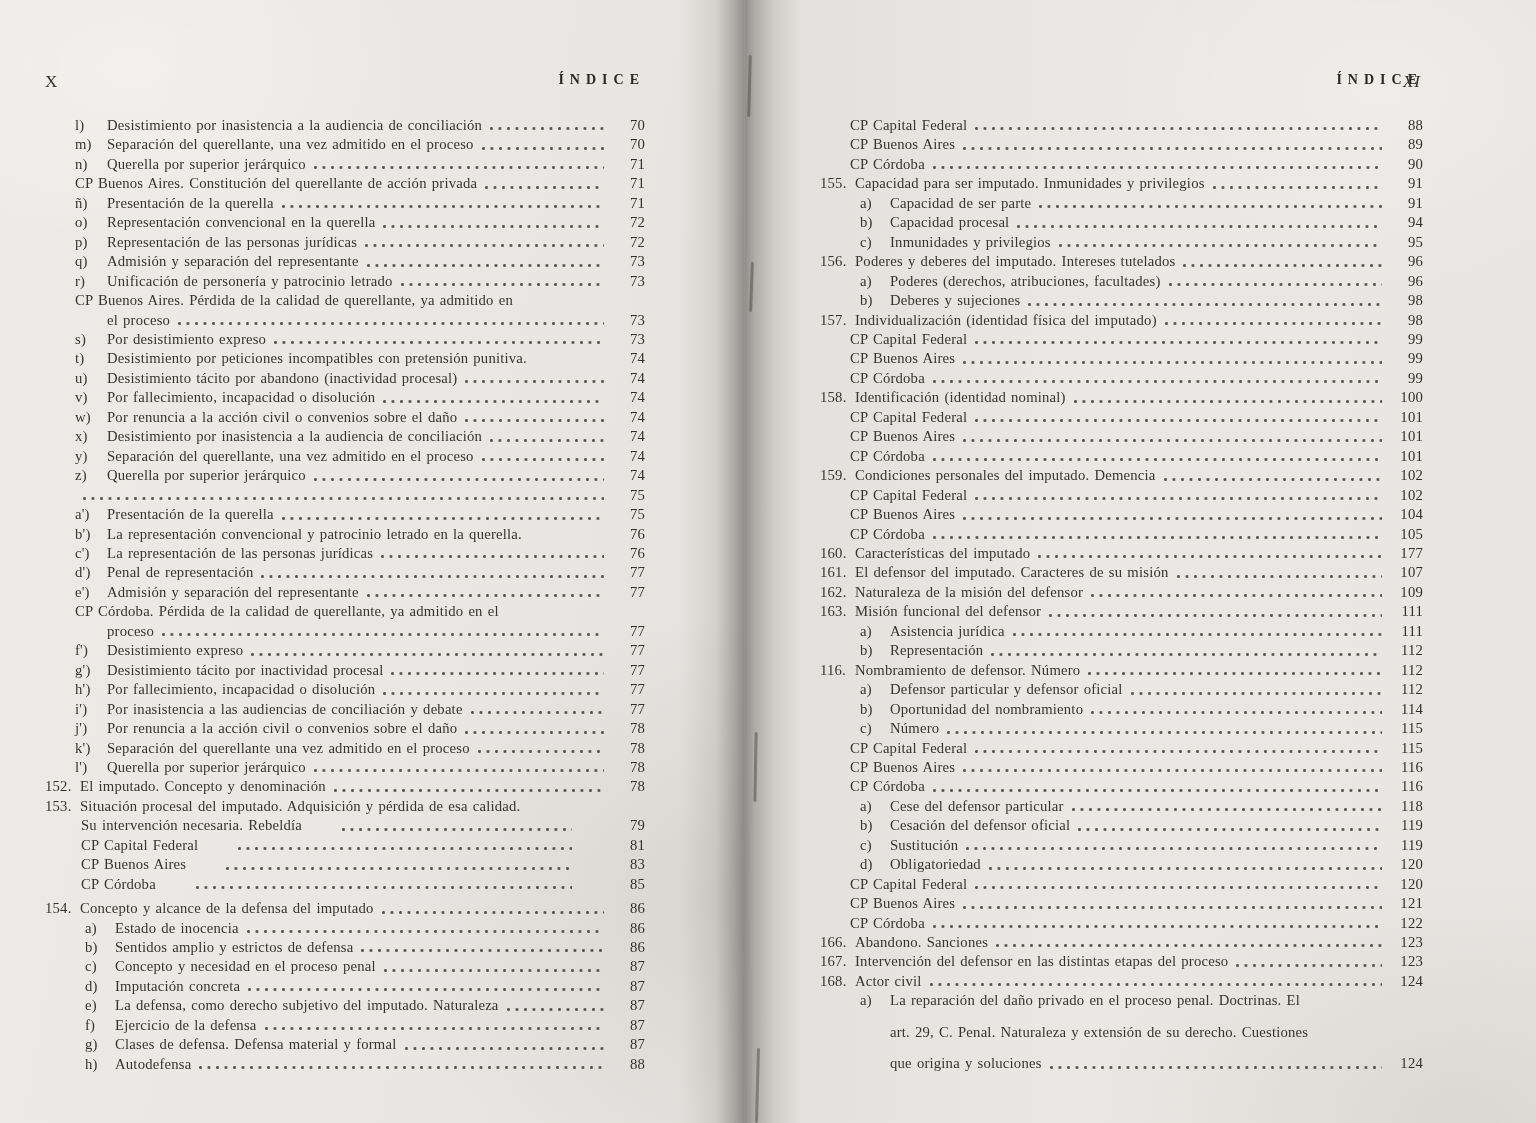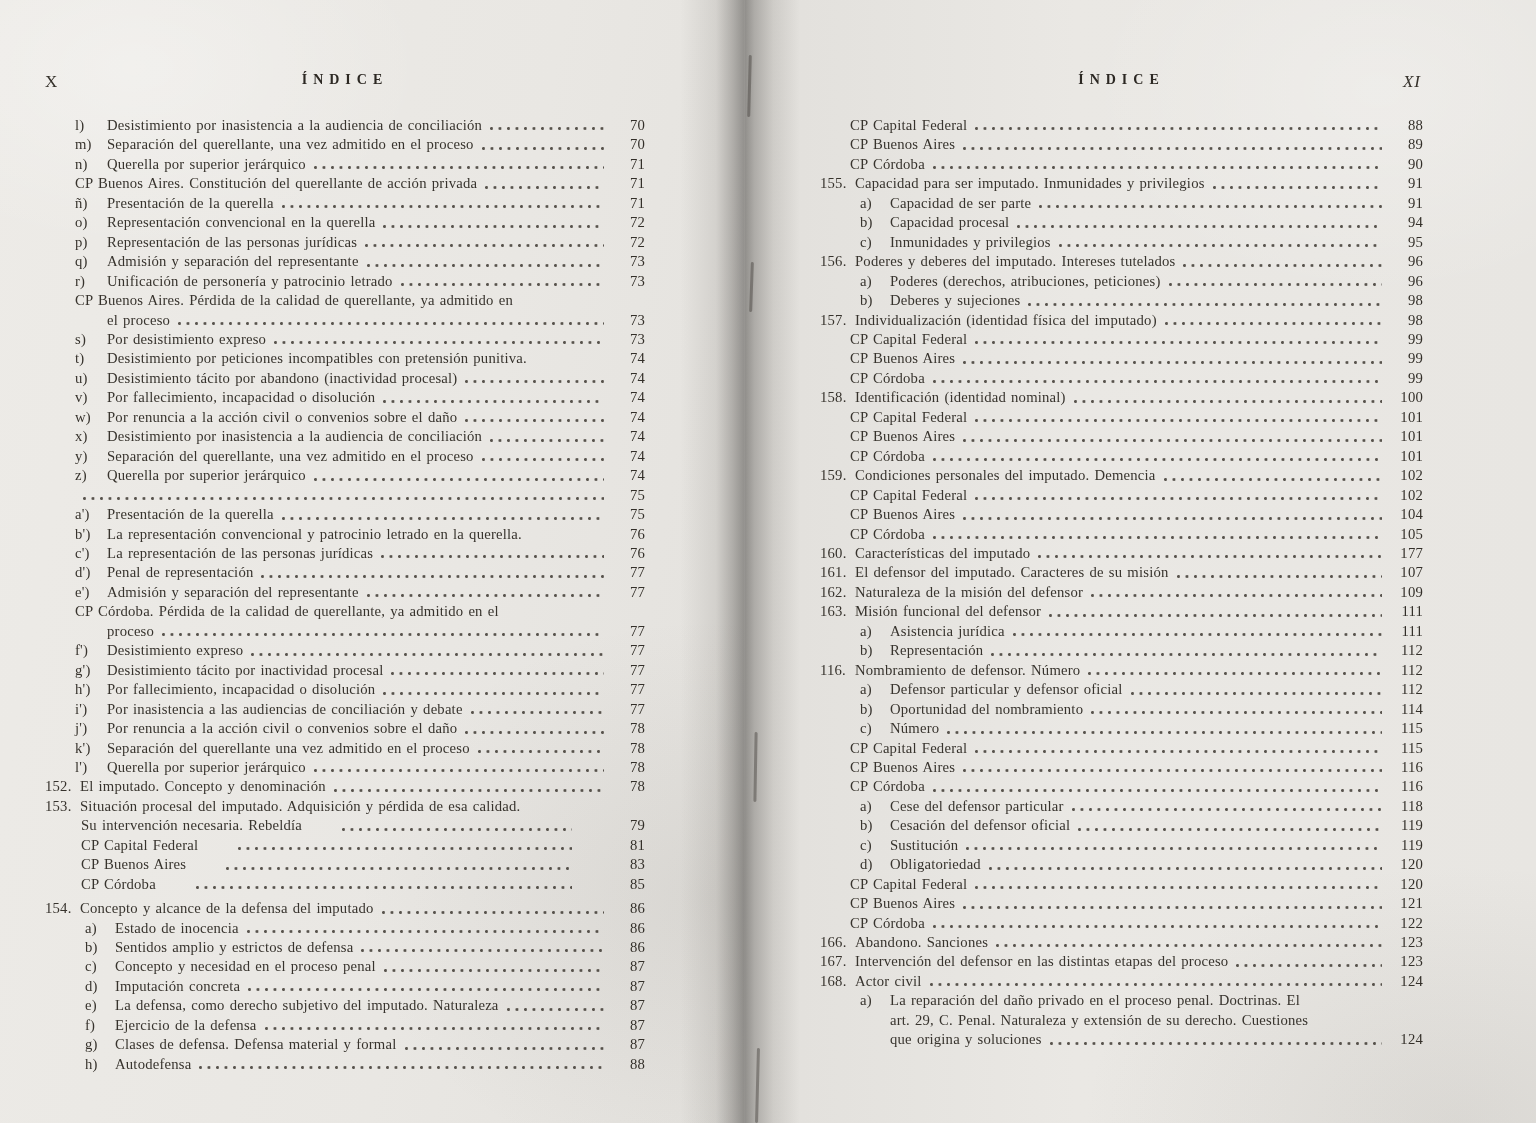--- a/index.html
+++ b/index.html
@@ -41,21 +41,21 @@
   .seam.s3{left:74px;top:732px;height:70px;transform:rotate(1deg);}
   .seam.s4{left:76px;top:1048px;height:75px;transform:rotate(1.5deg);}
 
   .pagehead{position:absolute;top:72px;height:24px;color:#2e2a25;}
   .page-left .pagehead{left:45px;width:600px;}
   .page-right .pagehead{left:75px;width:603px;}
   .folio{position:absolute;top:0;font-size:17px;letter-spacing:1px;color:#35312b;}
   .page-left .folio{left:0;}
   .page-right .folio{right:2px;font-style:italic;}
   .running-title{
-    display:block;text-align:center;font-size:14px;font-weight:bold;
+    display:block;text-align:right;font-size:14px;font-weight:bold;
     letter-spacing:6px;color:#2c2823;
   }
 
   .toc{position:absolute;top:116px;}
   .page-left .toc{left:45px;width:600px;}
   .page-right .toc{left:75px;width:603px;}
 
   .row{
     display:flex;align-items:baseline;
     line-height:19.45px;font-size:14.7px;color:#37332d;
@@ -63,21 +63,21 @@
   }
   .row.gap{margin-top:5px;align-items:flex-end;}
   .lbl{flex:none;}
   .txt{flex:none;}
   .row.num{padding-left:0;}      .row.num .lbl{width:35px;}
   .row.letter{padding-left:30px;}.row.letter .lbl{width:32px;}
   .row.cp{padding-left:30px;}
   .row.cont{padding-left:62px;}
   .row.numcont{padding-left:36px;gap:32px;}
   .row.sub{padding-left:40px;}   .row.sub .lbl{width:30px;}
-  .row.subcont{padding-left:70px;}
+  .row.subcont{padding-left:70px;margin-top:12px;}
   .leader{
     flex:1 1 auto;min-width:14px;align-self:flex-end;
     height:5px;margin:0 5px 4px 8px;
     background-image:radial-gradient(circle at 1.5px 2.5px, rgba(62,57,50,.85) 1.15px, rgba(0,0,0,0) 1.8px);
     background-size:8.5px 5px;background-repeat:repeat-x;
   }
   .spacer{flex:1 1 auto;min-width:8px;}
   .pg{flex:none;width:36px;text-align:right;color:#332f29;}
 </style>
 </head>
@@ -417,21 +417,21 @@
           <span class="pg">95</span>
         </div>
         <div class="row num">
           <span class="lbl">156.</span>
           <span class="txt">Poderes y deberes del imputado. Intereses tutelados</span>
           <span class="leader"></span>
           <span class="pg">96</span>
         </div>
         <div class="row sub">
           <span class="lbl">a)</span>
-          <span class="txt">Poderes (derechos, atribuciones, peticiones)</span>
+          <span class="txt">Poderes (derechos, atribuciones, facultades)</span>
           <span class="leader"></span>
           <span class="pg">96</span>
         </div>
         <div class="row sub">
           <span class="lbl">b)</span>
           <span class="txt">Deberes y sujeciones</span>
           <span class="leader"></span>
           <span class="pg">98</span>
         </div>
         <div class="row num">

